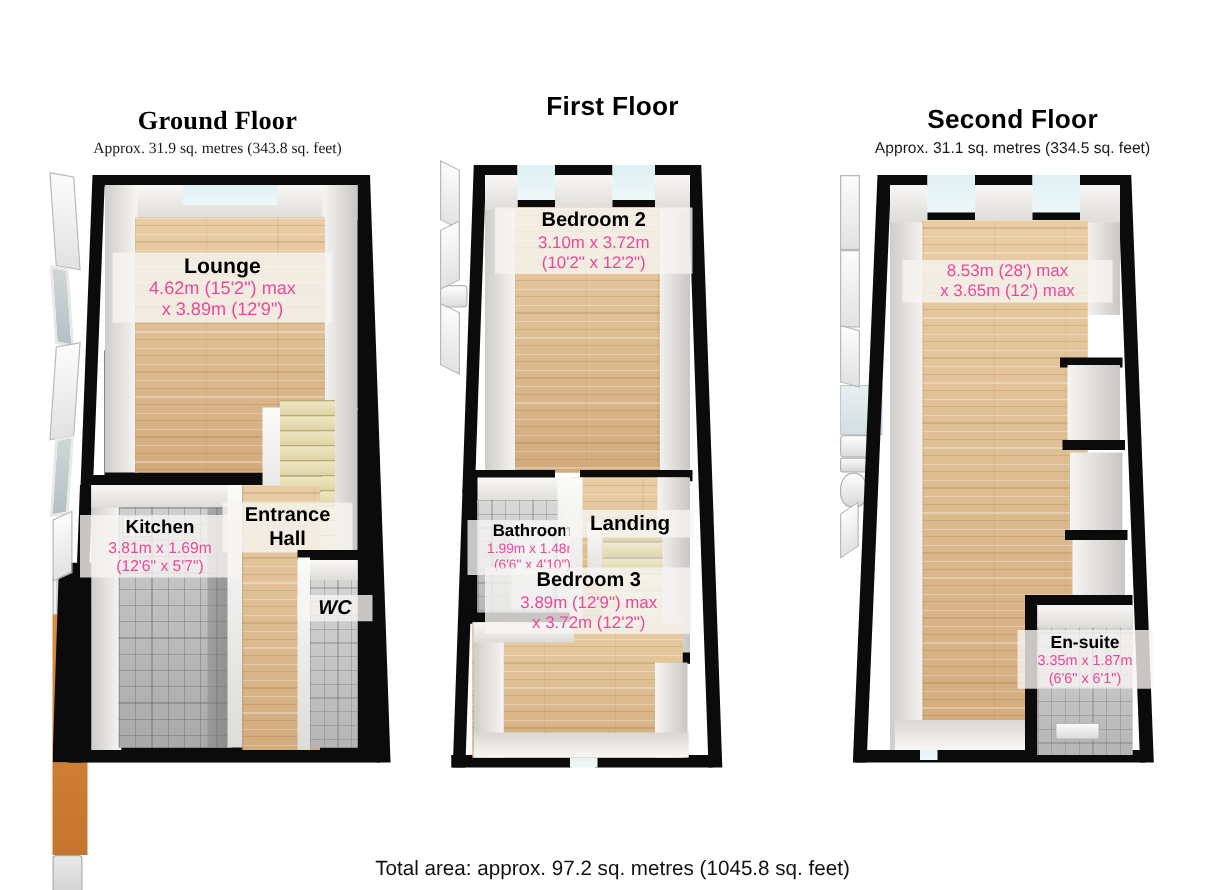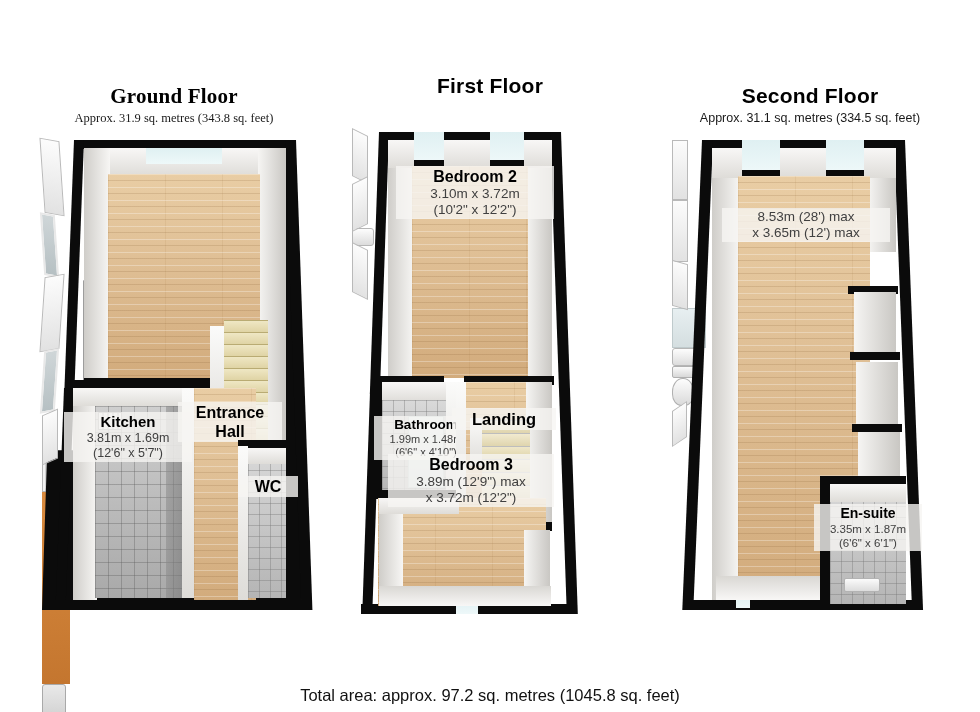--- a/index.html
+++ b/index.html
@@ -104,30 +104,30 @@
   .shower{background:linear-gradient(180deg,#e7eff1,#d4dee0);border:1px solid #bfcacc;}
 
   
   .rl{
     position:absolute;text-align:center;
     background:rgba(246,245,243,.80);
     padding:1px 4px;
     white-space:nowrap;
   }
   .rl .nm{display:block;font-weight:bold;color:#000;}
-  .rl .dm{display:block;color:#404040;}
+  .rl .dm{display:block;color:#ec4899;}
 
   .rl.big .nm{font-size:17px;line-height:20px;}
   .rl.big .dm{font-size:14.5px;line-height:17px;}
   .rl.med .nm{font-size:16px;line-height:19px;}
   .rl.med .dm{font-size:13.5px;line-height:16px;}
   .rl.sm  .nm{font-size:12.5px;line-height:15px;}
   .rl.sm  .dm{font-size:10.5px;line-height:12.5px;}
   .rl.only .nm{font-size:16.5px;line-height:20px;}
-  .rl.wc  .nm{font-size:16px;line-height:19px;}
+  .rl.wc  .nm{font-size:16px;line-height:19px;font-style:italic;}
 </style>
 </head>
 <body>
 
 <div class="stage">
 
   <div class="floor-head" id="head-ground">
     <div class="floor-title">Ground Floor</div>
     <div class="floor-sub">Approx. 31.9 sq. metres (343.8 sq. feet)</div>
   </div>
@@ -157,20 +157,25 @@
     <div class="wf r" style="left:216px;top:8px;width:28px;height:180px;"></div>
 
     <div class="floor" style="left:66px;top:34px;width:152px;height:204px;"></div>
 
     <div class="glass" style="left:104px;top:8px;width:76px;height:16px;"></div>
     <div class="doorleaf" style="left:100px;top:4px;width:18px;height:72px;transform:skewY(14deg) rotate(-4deg);"></div>
     <div class="doorglass" style="left:104px;top:10px;width:11px;height:58px;transform:skewY(14deg) rotate(-4deg);"></div>
     <div class="doorleaf" style="left:150px;top:4px;width:18px;height:72px;transform:skewY(-14deg) rotate(4deg);"></div>
     <div class="doorglass" style="left:153px;top:10px;width:11px;height:58px;transform:skewY(-14deg) rotate(4deg);"></div>
 
+    <div class="rl big" style="left:48px;top:62px;width:168px;">
+      <span class="nm">Lounge</span>
+      <span class="dm">4.62m (15'2") max</span>
+      <span class="dm">x 3.89m (12'9")</span>
+    </div>
 
     <div class="whitewall" style="left:168px;top:186px;width:14px;height:108px;"></div>
     <div class="wf r" style="left:216px;top:186px;width:28px;height:118px;"></div>
     <div class="stairs" style="left:182px;top:180px;width:44px;height:122px;">
       <div class="tread" style="top:0px;height:12px;"></div>
       <div class="tread" style="top:12px;height:12px;"></div>
       <div class="tread" style="top:24px;height:12px;"></div>
       <div class="tread" style="top:36px;height:12px;"></div>
       <div class="tread" style="top:48px;height:12px;"></div>
       <div class="tread" style="top:60px;height:12px;"></div>

